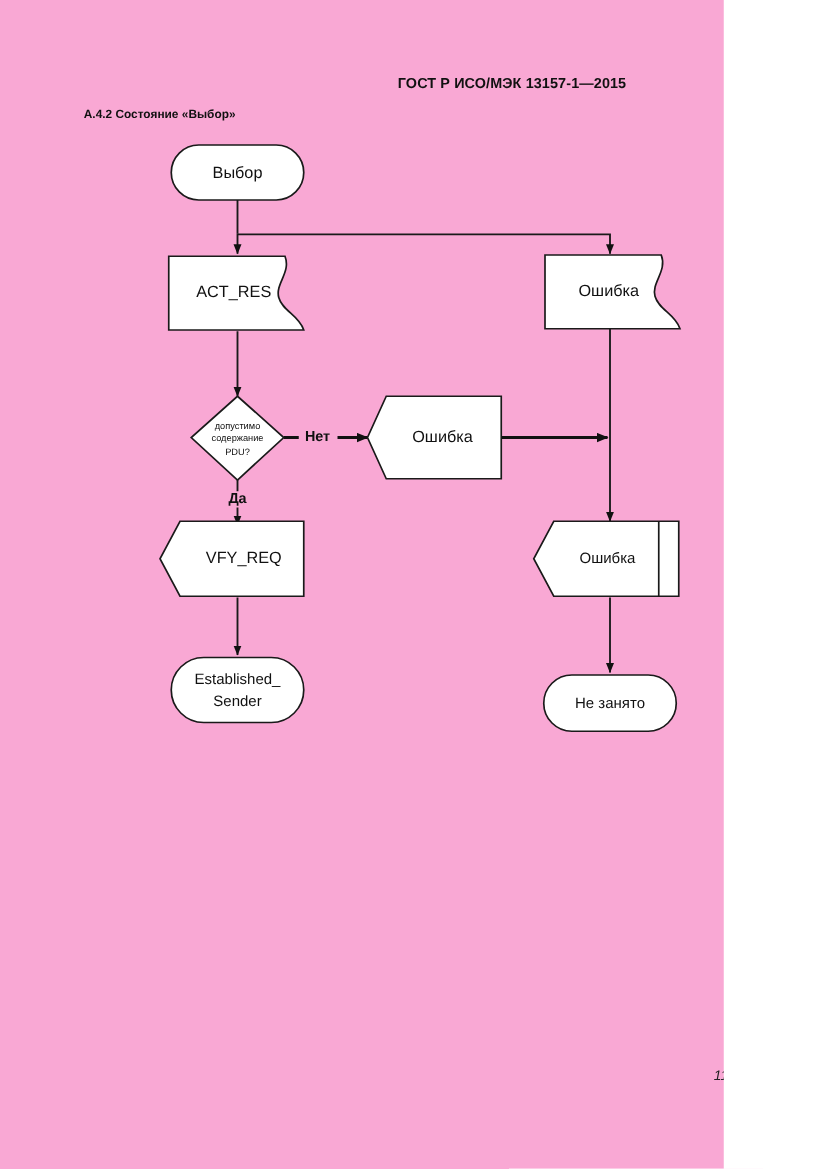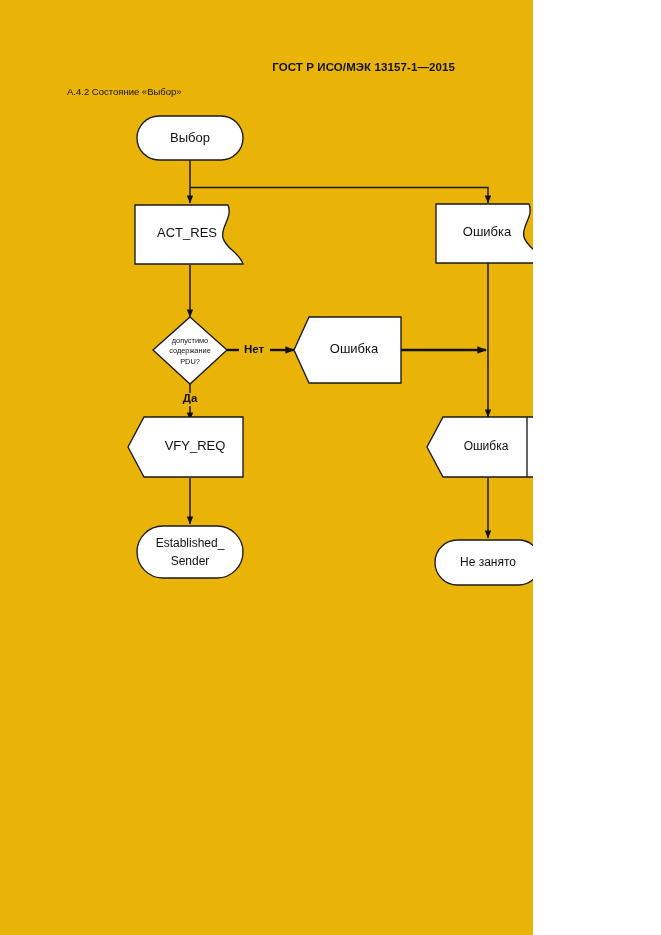--- a/index.html
+++ b/index.html
@@ -5,41 +5,42 @@
 <style>
   html, body {
     margin: 0;
     padding: 0;
     background: #ffffff;
   }
   #page {
     position: relative;
     width: 533px;
     height: 935px;
-    background: #eab308;
+    background: #f9a8d4;
     overflow: hidden;
     font-family: "Liberation Sans", sans-serif;
     color: #000000;
+    padding-left: 46px;
   }
   #header-standard {
     position: absolute;
     top: 61px;
     right: 78px;
     font-size: 11.5px;
     font-weight: bold;
     letter-spacing: 0.1px;
     white-space: nowrap;
     color: #111111;
   }
   #section-heading {
     position: absolute;
     top: 86px;
     left: 67px;
     font-size: 9.5px;
-    font-weight: normal;
+    font-weight: bold;
     white-space: nowrap;
     color: #111111;
   }
   #page-number {
     position: absolute;
     top: 855px;
     left: 571px;
     font-size: 11px;
     color: #222222;
     font-style: italic;

